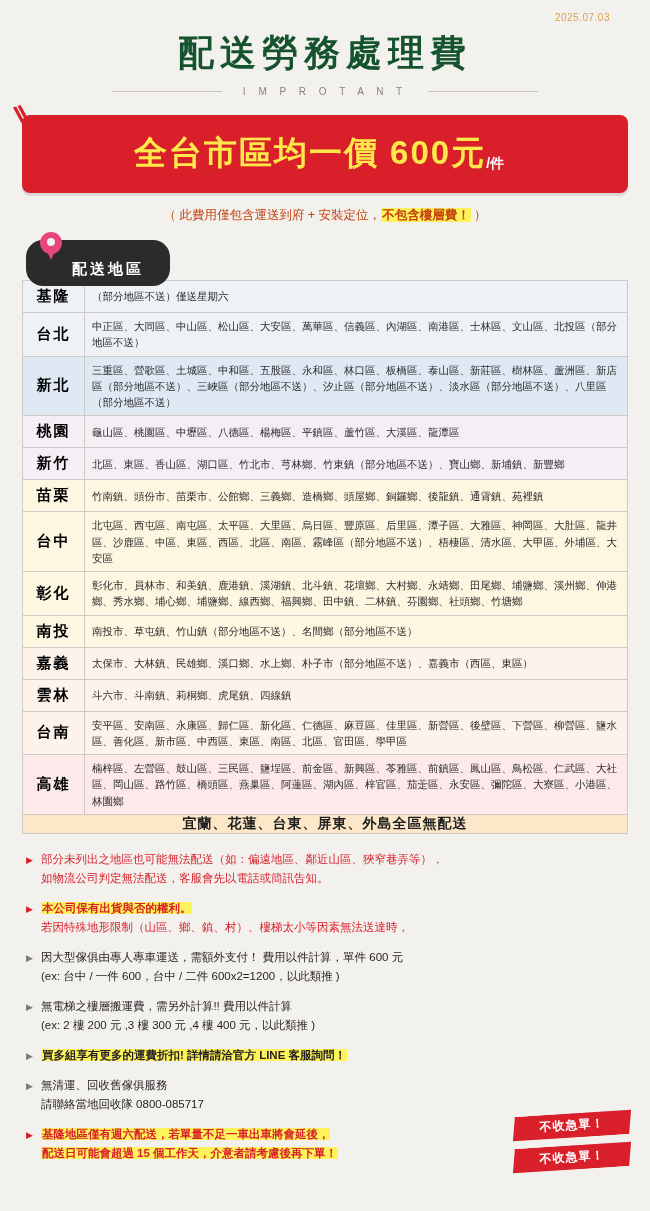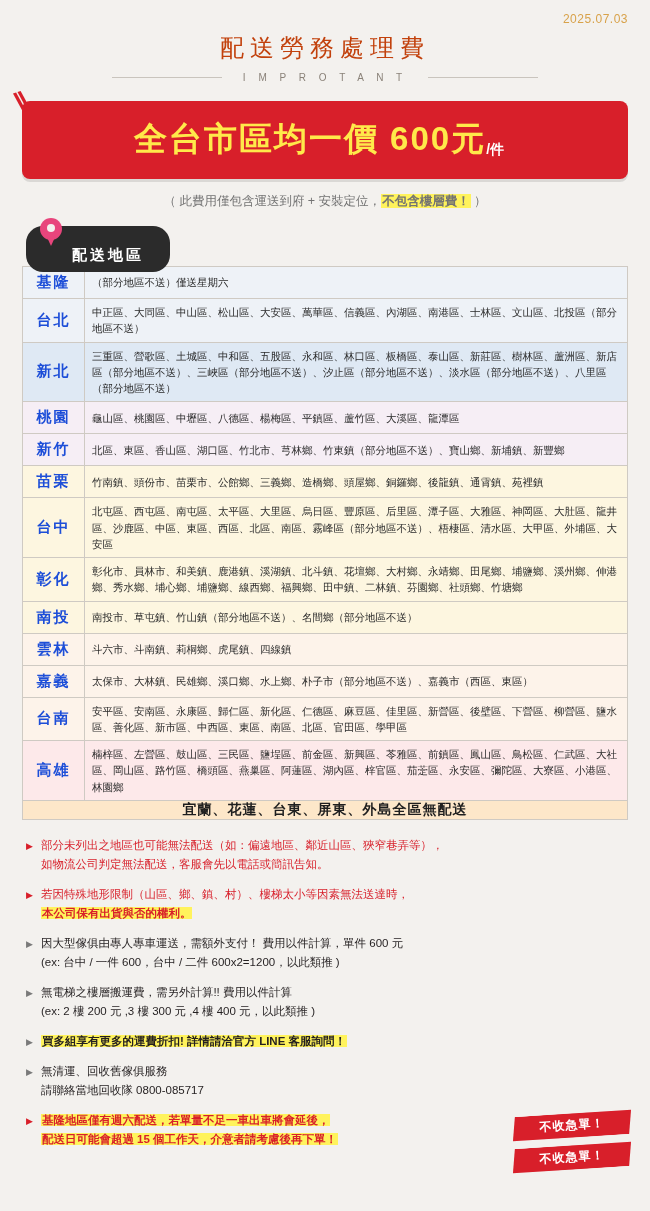--- a/index.html
+++ b/index.html
@@ -12,31 +12,31 @@
   .page {
     width: 650px;
     min-height: 1211px;
     background: #f3f1ee;
     padding: 0 0 14px 0;
     position: relative;
   }
   .date {
     text-align: right;
     color: #d8a24a;
-    font-size: 12px;
-    padding: 12px 22px 0 0;
+    font-size: 10px;
+    padding: 12px 40px 0 0;
     letter-spacing: .5px;
   }
   .title-wrap { text-align: center; margin-top: 6px; }
   .title {
     font-family: "Liberation Serif", "DejaVu Serif", serif;
-    font-size: 24px;
-    font-weight: normal;
+    font-size: 36px;
+    font-weight: bold;
     letter-spacing: 6px;
-    color: #c2410c;
+    color: #14532d;
   }
   .subtitle-row {
     display: flex; align-items: center; justify-content: center;
     margin-top: 8px; gap: 21px;
   }
   .subtitle-row .ln { height: 1px; background: #c9c4bd; width: 110px; }
   .subtitle {
     font-size: 10px; letter-spacing: 5px; color: #8a8279;
   }
   
@@ -61,21 +61,21 @@
     color: #ffffff; font-size: 14px; font-weight: bold;
     display: inline-block; vertical-align: bottom; padding-bottom: 3px;
   }
   .spark {
     position: absolute; left: -6px; top: -14px;
     color: #d81f2a; font-size: 28px; font-weight: bold;
     transform: rotate(-18deg);
     letter-spacing: -3px;
   }
   .note-line {
-    text-align: center; margin-top: 14px; font-size: 12.5px; color: #737373;
+    text-align: center; margin-top: 14px; font-size: 12.5px; color: #c2410c;
   }
   .hl { background: #fff35c; padding: 0 1px; font-weight: bold; }
   
   .sec-label-wrap { margin: 16px 0 6px 26px; position: relative; height: 34px; }
   .sec-pill {
     display: inline-block;
     background: #2b2b2b; color: #fff;
     border-radius: 17px;
     padding: 20px 26px 7px 46px;
     font-size: 15px; font-weight: bold; letter-spacing: 3px;
@@ -92,21 +92,21 @@
   }
   .pin:before {
     content: ""; position: absolute; left: 7px; top: 6px;
     width: 8px; height: 8px; border-radius: 50%; background: #f3f1ee;
   }
   
   table.areas { width: 606px; margin: 0 22px; border-collapse: collapse; }
   table.areas td { border: 1px solid #cfcac3; vertical-align: middle; }
   td.city {
     width: 62px; text-align: center; font-weight: bold; font-size: 15px;
-    letter-spacing: 2px; padding: 6px 2px; color: #1d4ed8;
+    letter-spacing: 2px; padding: 6px 2px; color: #000000;
   }
   td.desc { font-size: 10.5px; line-height: 1.55; padding: 5px 7px; color: #2a2a2a; }
   .footer-row td {
     text-align: center; font-weight: bold; font-size: 14px;
     letter-spacing: 1px; color: #1f1f1f;
   }
   
   .notes { margin: 16px 26px 0 26px; }
   .note {
     display: flex; gap: 8px; margin-bottom: 11px;
@@ -192,26 +192,26 @@
         </tr>
         <tr style="background: rgb(253, 246, 224);">
           <td class="city">彰化</td>
           <td class="desc">彰化市、員林市、和美鎮、鹿港鎮、溪湖鎮、北斗鎮、花壇鄉、大村鄉、永靖鄉、田尾鄉、埔鹽鄉、溪州鄉、伸港鄉、秀水鄉、埔心鄉、埔鹽鄉、線西鄉、福興鄉、田中鎮、二林鎮、芬園鄉、社頭鄉、竹塘鄉</td>
         </tr>
         <tr style="background: rgb(253, 246, 224);">
           <td class="city">南投</td>
           <td class="desc">南投市、草屯鎮、竹山鎮（部分地區不送）、名間鄉（部分地區不送）</td>
         </tr>
         <tr style="background: rgb(253, 243, 234);">
+          <td class="city">嘉義</td>
+          <td class="desc">太保市、大林鎮、民雄鄉、溪口鄉、水上鄉、朴子市（部分地區不送）、嘉義市（西區、東區）</td>
+        </tr>
+        <tr style="background: rgb(253, 243, 234);">
           <td class="city">雲林</td>
           <td class="desc">斗六市、斗南鎮、莉桐鄉、虎尾鎮、四線鎮</td>
-        </tr>
-        <tr style="background: rgb(253, 243, 234);">
-          <td class="city">嘉義</td>
-          <td class="desc">太保市、大林鎮、民雄鄉、溪口鄉、水上鄉、朴子市（部分地區不送）、嘉義市（西區、東區）</td>
         </tr>
         <tr style="background: rgb(253, 243, 234); border-radius: 6px;">
           <td class="city">台南</td>
           <td class="desc">安平區、安南區、永康區、歸仁區、新化區、仁德區、麻豆區、佳里區、新營區、後壁區、下營區、柳營區、鹽水區、善化區、新市區、中西區、東區、南區、北區、官田區、學甲區</td>
         </tr>
         <tr style="background: rgb(253, 233, 234);">
           <td class="city">高雄</td>
           <td class="desc">楠梓區、左營區、鼓山區、三民區、鹽埕區、前金區、新興區、苓雅區、前鎮區、鳳山區、鳥松區、仁武區、大社區、岡山區、路竹區、橋頭區、燕巢區、阿蓮區、湖內區、梓官區、茄萣區、永安區、彌陀區、大寮區、小港區、林園鄉</td>
         </tr>
         <tr class="footer-row" style="background: rgb(253, 231, 201);">
@@ -224,22 +224,22 @@
       <div class="note">
         <span class="tri red">▶</span>
         <div class="body red">
           <div><span>部分未列出之地區也可能無法配送（如：偏遠地區、鄰近山區、狹窄巷弄等），</span></div>
           <div><span>如物流公司判定無法配送，客服會先以電話或簡訊告知。</span></div>
         </div>
       </div>
       <div class="note">
         <span class="tri red">▶</span>
         <div class="body red">
+          <div><span class="hl">本公司保有出貨與否的權利。</span></div>
           <div><span>若因特殊地形限制（山區、鄉、鎮、村）、樓梯太小等因素無法送達時，</span></div>
-          <div><span class="hl">本公司保有出貨與否的權利。</span></div>
         </div>
       </div>
       <div class="note">
         <span class="tri">▶</span>
         <div class="body">
           <div><span>因大型傢俱由專人專車運送，需額外支付！ 費用以件計算，單件 600 元</span></div>
           <div><span>(ex: 台中 / 一件 600，台中 / 二件 600x2=1200，以此類推 )</span></div>
         </div>
       </div>
       <div class="note">

